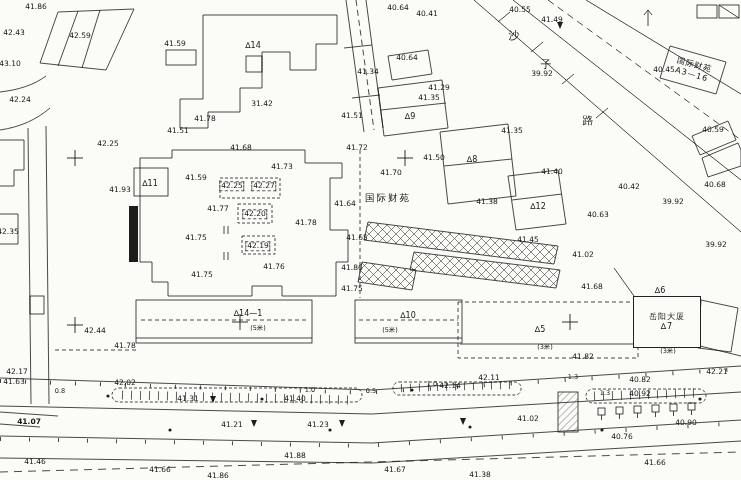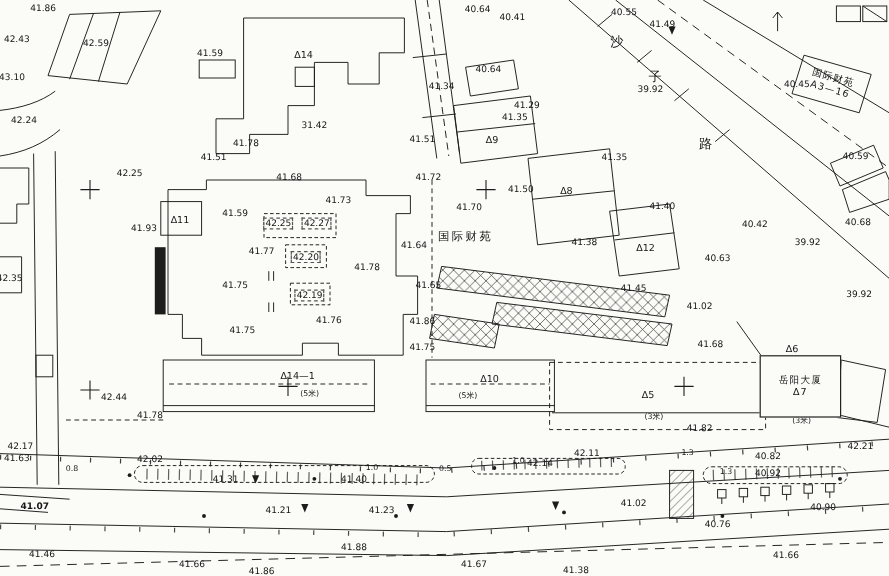--- a/index.html
+++ b/index.html
@@ -255,21 +255,21 @@
       <span class="lbl k-spot" style="left: 640px; top: 380px;">40.82</span>
       <span class="lbl k-spot" style="left: 640px; top: 394px;">40.92</span>
       <span class="lbl k-spot" style="left: 450px; top: 386px;">42.14</span>
       <span class="lbl k-spot" style="left: 489px; top: 378px; text-align: right;">42.11</span>
       <span class="lbl k-spot" style="left: 188px; top: 399px;">41.31</span>
       <span class="lbl k-spot" style="left: 295px; top: 399px;">41.40</span>
       <span class="lbl k-spot" style="left: 29px; top: 422px; font-weight: bold;">41.07</span>
       <span class="lbl k-spot" style="left: 232px; top: 425px;">41.21</span>
       <span class="lbl k-spot" style="left: 318px; top: 425px;">41.23</span>
       <span class="lbl k-spot" style="left: 528px; top: 419px;">41.02</span>
-      <span class="lbl k-spot" style="left: 598px; top: 437px;">40.76</span>
+      <span class="lbl k-spot" style="left: 622px; top: 437px;">40.76</span>
       <span class="lbl k-spot" style="left: 686px; top: 423px;">40.90</span>
       <span class="lbl k-spot" style="left: 35px; top: 462px;">41.46</span>
       <span class="lbl k-spot" style="left: 160px; top: 470px;">41.66</span>
       <span class="lbl k-spot" style="left: 218px; top: 476px;">41.86</span>
       <span class="lbl k-spot" style="left: 295px; top: 456px;">41.88</span>
       <span class="lbl k-spot" style="left: 395px; top: 470px;">41.67</span>
       <span class="lbl k-spot" style="left: 480px; top: 475px;">41.38</span>
       <span class="lbl k-spot" style="left: 655px; top: 463px;">41.66</span>
       <span class="lbl k-measure" style="left: 60px; top: 391px;">0.8</span>
       <span class="lbl k-measure" style="left: 310px; top: 390px;">1.0</span>

